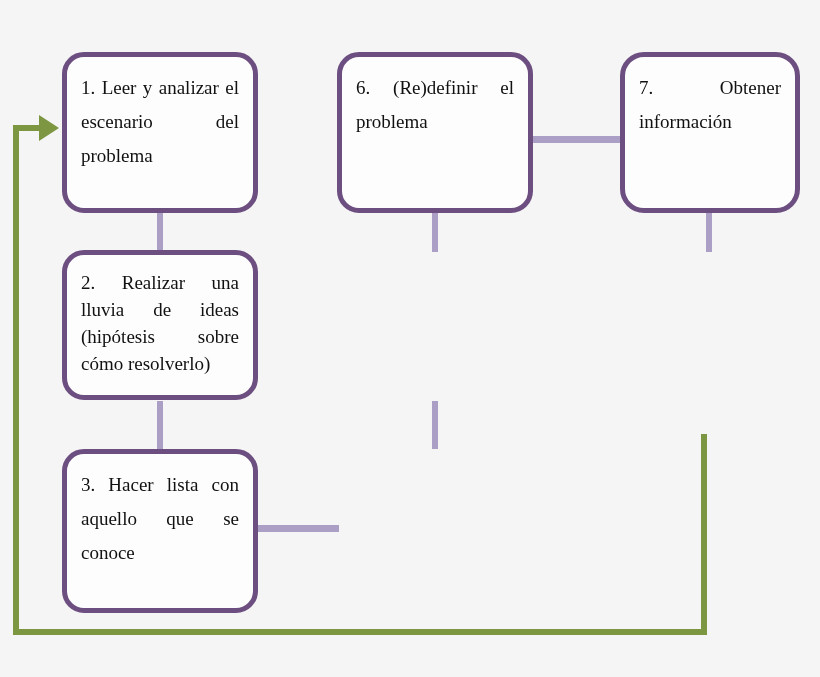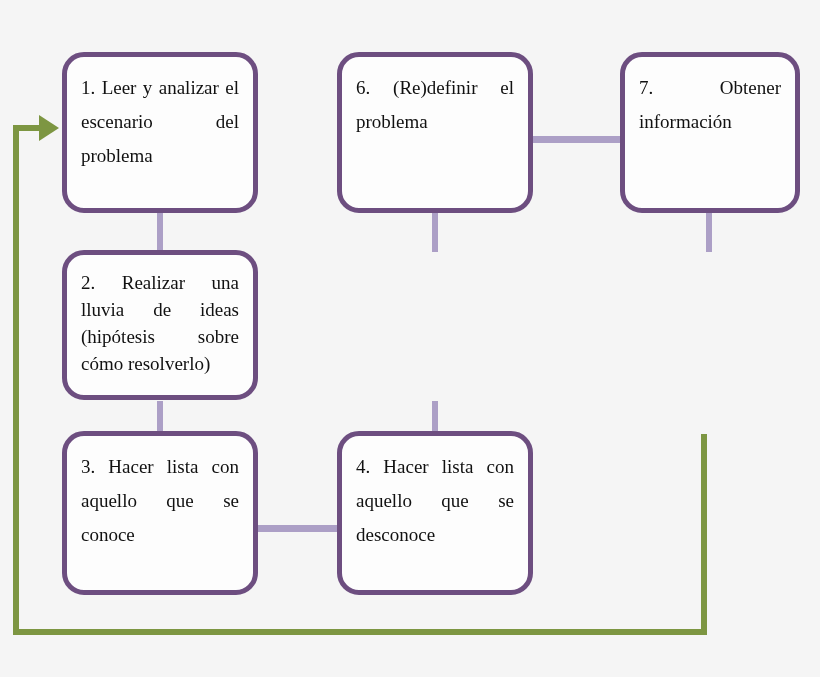--- a/index.html
+++ b/index.html
@@ -44,25 +44,25 @@
     -moz-text-align-last: left;
     hyphens: none;
   }
   .node-text.tight {
     line-height: 27px;
   }
 
   
   .col1 { left: 62px;  width: 196px; }
   .col2 { left: 337px; width: 196px; padding-left: 20px; }
-  .col3 { left: 620px; width: 180px; }
+  .col3 { left: 620px; width: 180px; border-radius: 24px; }
 
   .row1 { top: 32px;  height: 161px; margin-top: 20px; }
   .row2 { top: 250px; height: 150px; }
-  .row3 { top: 431px; height: 164px; }
+  .row3 { top: 449px; height: 164px; }
 
   
   .conn {
     position: absolute;
     background: #ac9fc6;
     z-index: 2;
   }
 
   
   .loop {
@@ -124,17 +124,14 @@
   <div class="node col1 row2">
     <div class="node-text tight">2. Realizar una lluvia de ideas (hipótesis sobre cómo resolverlo)</div>
   </div>
 
 
 
   <div class="node col1 row3">
     <div class="node-text">3. Hacer lista con aquello que se conoce</div>
   </div>
 
-  <div class="node col2 row3">
-    <div class="node-text">4. Hacer lista con aquello que se desconoce</div>
-  </div>
 
 </div>
 
 </body></html>

